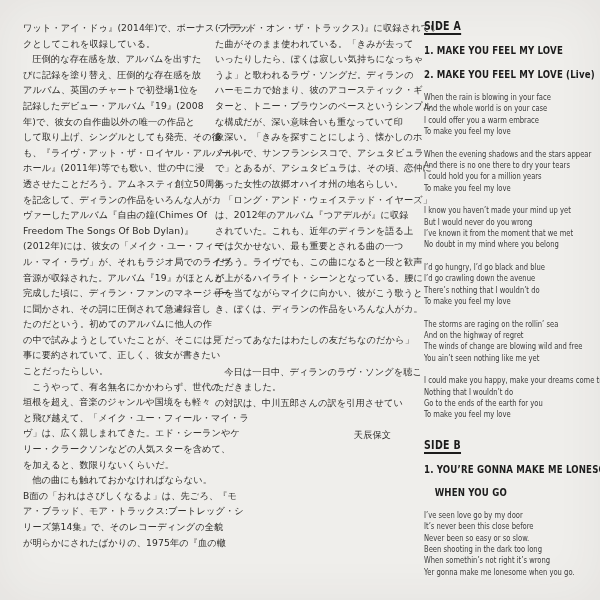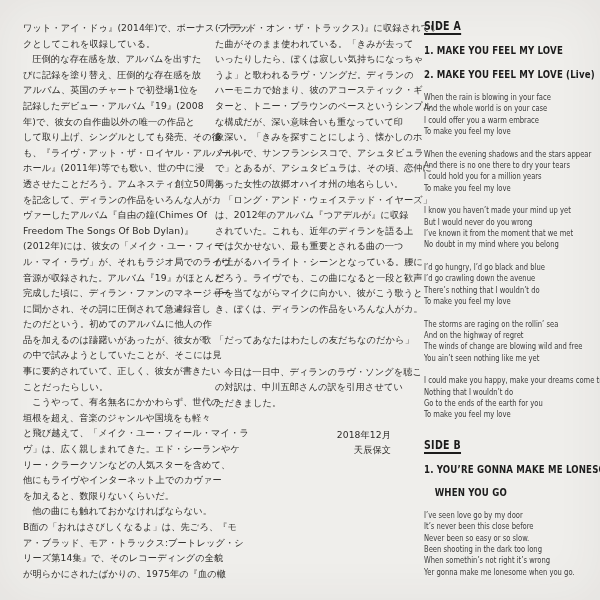--- a/index.html
+++ b/index.html
@@ -93,39 +93,37 @@
       <div class="jp-line">ル・マイ・ラヴ」が、それもラジオ局でのライヴ</div>
 
       <div class="jp-line">音源が収録された。アルバム『19』がほとんど</div>
 
       <div class="jp-line">完成した頃に、ディラン・ファンのマネージャー</div>
 
       <div class="jp-line">に聞かされ、その詞に圧倒されて急遽録音し</div>
 
       <div class="jp-line">たのだという。初めてのアルバムに他人の作</div>
 
-      <div class="jp-line">品を加えるのは躊躇いがあったが、彼女が歌</div>
 
       <div class="jp-line">の中で試みようとしていたことが、そこには見</div>
 
       <div class="jp-line">事に要約されていて、正しく、彼女が書きたい</div>
 
       <div class="jp-line">ことだったらしい。</div>
 
       <div class="jp-line">　こうやって、有名無名にかかわらず、世代の</div>
 
       <div class="jp-line">垣根を超え、音楽のジャンルや国境をも軽々</div>
 
       <div class="jp-line">と飛び越えて、「メイク・ユー・フィール・マイ・ラ</div>
 
       <div class="jp-line">ヴ」は、広く親しまれてきた。エド・シーランやケ</div>
 
       <div class="jp-line">リー・クラークソンなどの人気スターを含めて、</div>
 
-      <div class="jp-line">他にもライヴやインターネット上でのカヴァー</div>
 
       <div class="jp-line">を加えると、数限りないくらいだ。</div>
 
       <div class="jp-line">　他の曲にも触れておかなければならない。</div>
 
       <div class="jp-line">B面の「おれはさびしくなるよ」は、先ごろ、『モ</div>
 
       <div class="jp-line">ア・ブラッド、モア・トラックス:ブートレッグ・シ</div>
 
       <div class="jp-line">リーズ第14集』で、そのレコーディングの全貌</div>
@@ -159,43 +157,42 @@
         <div class="jp-line jp">あった女性の故郷オハイオ州の地名らしい。</div>
 
         <div class="jp-line jp">　「ロング・アンド・ウェイステッド・イヤーズ」</div>
 
         <div class="jp-line jp">は、2012年のアルバム『つアデルが』に収録</div>
 
         <div class="jp-line jp">されていた。これも、近年のディランを語る上</div>
 
         <div class="jp-line jp">では欠かせない、最も重要とされる曲の一つ</div>
 
+        <div class="jp-line jp">だろう。ライヴでも、この曲になると一段と歓声</div>
+
         <div class="jp-line jp">が上がるハイライト・シーンとなっている。腰に</div>
 
-        <div class="jp-line jp">だろう。ライヴでも、この曲になると一段と歓声</div>
-
         <div class="jp-line jp">手を当てながらマイクに向かい、彼がこう歌うと</div>
 
         <div class="jp-line jp">き、ぼくは、ディランの作品をいろんな人がカ。</div>
 
         <div class="jp-line gap"></div>
 
         <div class="jp-line jp">「だってあなたはわたしの友だちなのだから」</div>
 
         <div class="jp-line gap"></div>
 
         <div class="jp-line jp">　今日は一日中、ディランのラヴ・ソングを聴こ</div>
 
 
+        <div class="jp-line jp">ただきました。</div>
+
         <div class="jp-line jp">の対訳は、中川五郎さんの訳を引用させてい</div>
-
-        <div class="jp-line jp">ただきました。</div>
       </div>
     <div class="credit">
-      <div class="jp-line jp-right">2018年12月</div>
       <div class="jp-line jp-right">天辰保文</div>
     </div>
   </div>
 
   <div class="col-en">
 
       <div class="blk side-heading">SIDE A</div>
 
       <div class="blk track-title">1. MAKE YOU FEEL MY LOVE</div>
 

